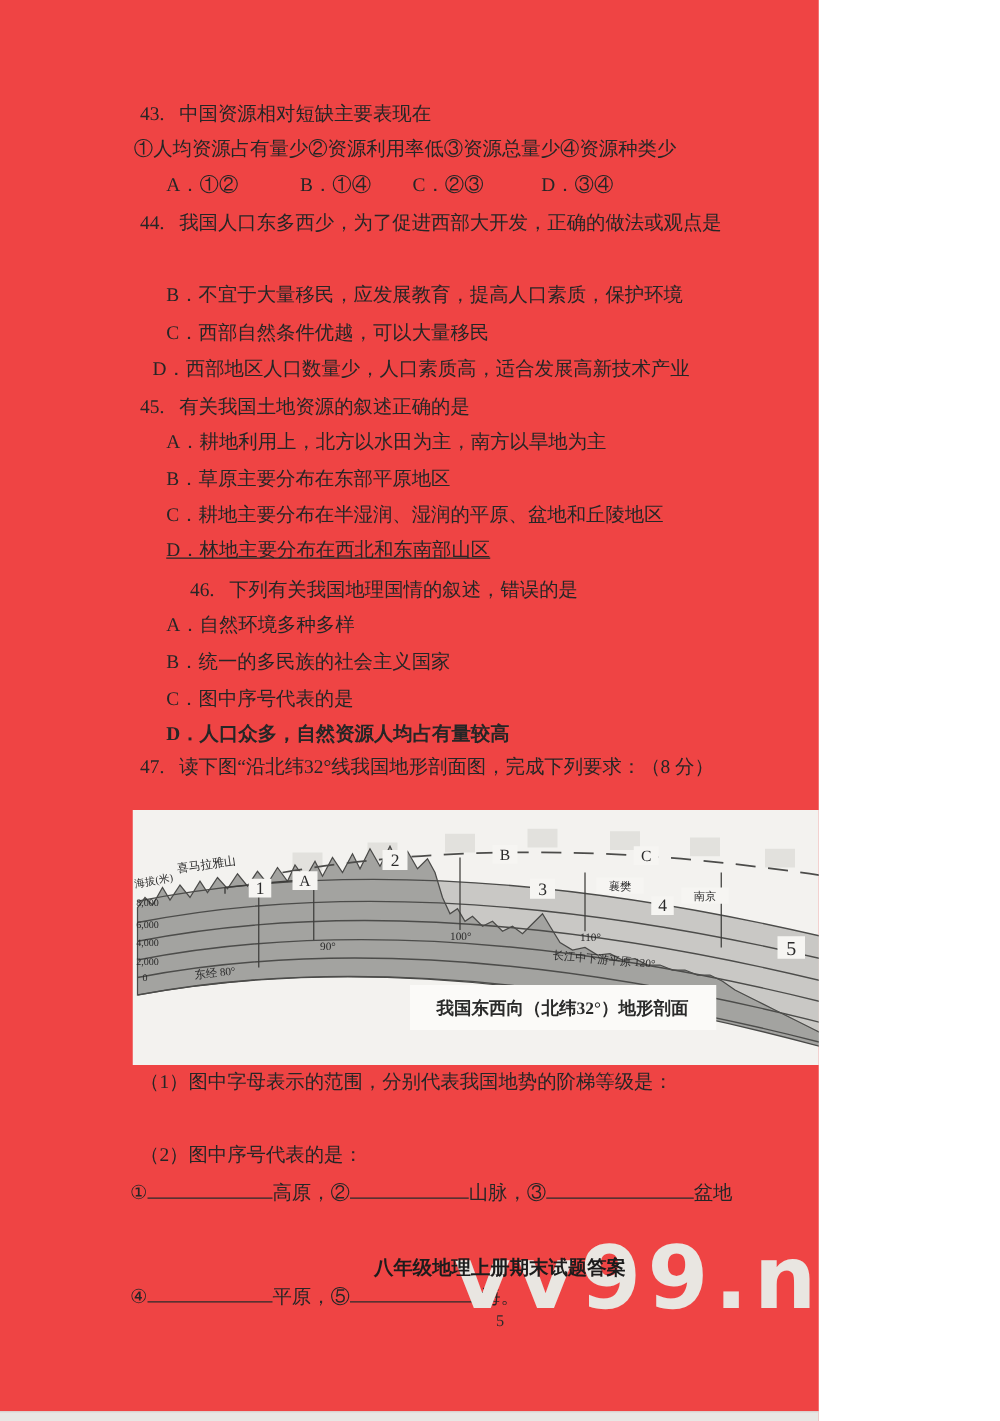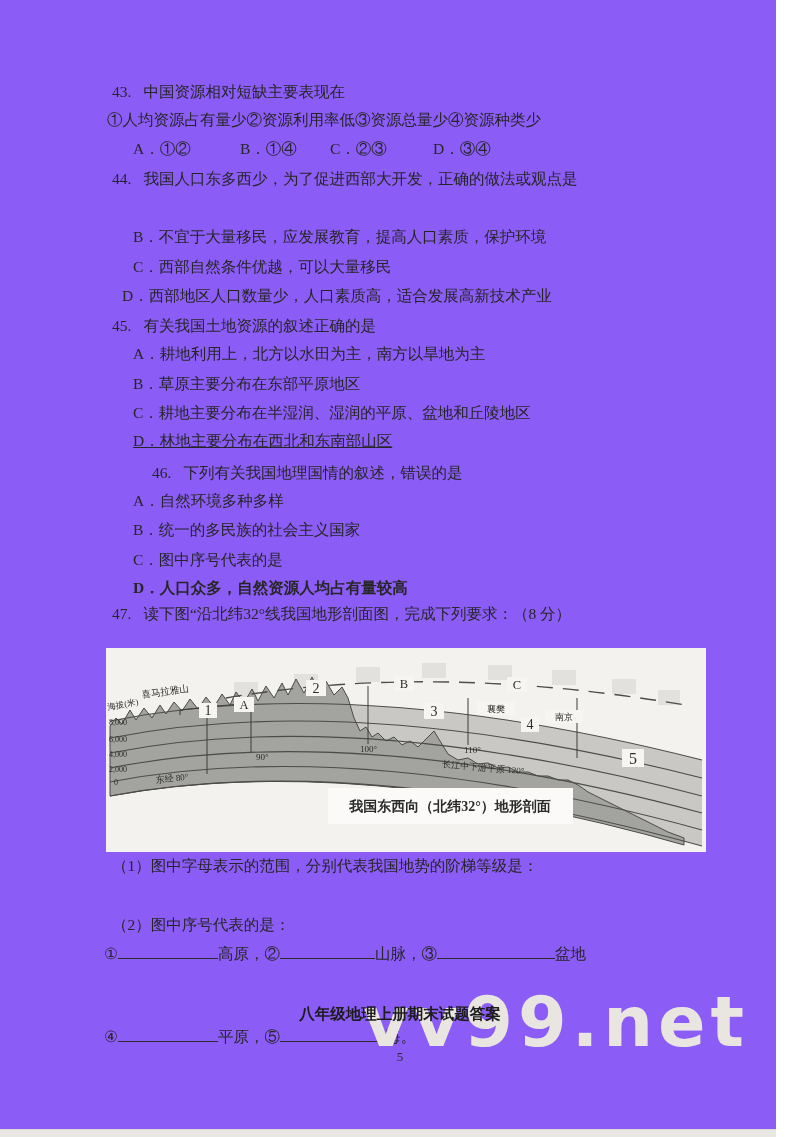--- a/index.html
+++ b/index.html
@@ -1,19 +1,19 @@
 <!DOCTYPE html>
 <html><head>
 <meta charset="utf-8">
 <style>
   html,body{margin:0;padding:0;background:#ffffff;}
   .page{
     position:relative;
-    width:776px;height:1137px;
-    background:#8b5cf6;
+    width:655px;height:1137px;
+    background:#ef4444;
     overflow:hidden;
     font-family:"Liberation Serif","DejaVu Serif",serif;
     color:#262626;
   }
   .line{position:absolute;font-size:15.5px;line-height:18px;white-space:nowrap;color:#262626;}
   .qnum{display:inline-block;margin-right:12px;}
   .optcell{position:absolute;top:0;white-space:nowrap;}
   .blank{display:inline-block;height:14px;border-bottom:1.3px solid #2b2b2b;vertical-align:baseline;}
   .b34{width:34px;} .b100{width:100px;} .b95{width:95px;} .b118{width:118px;} .b105{width:105px;}
   .diagram{position:absolute;left:106px;top:648px;width:600px;height:204px;}

